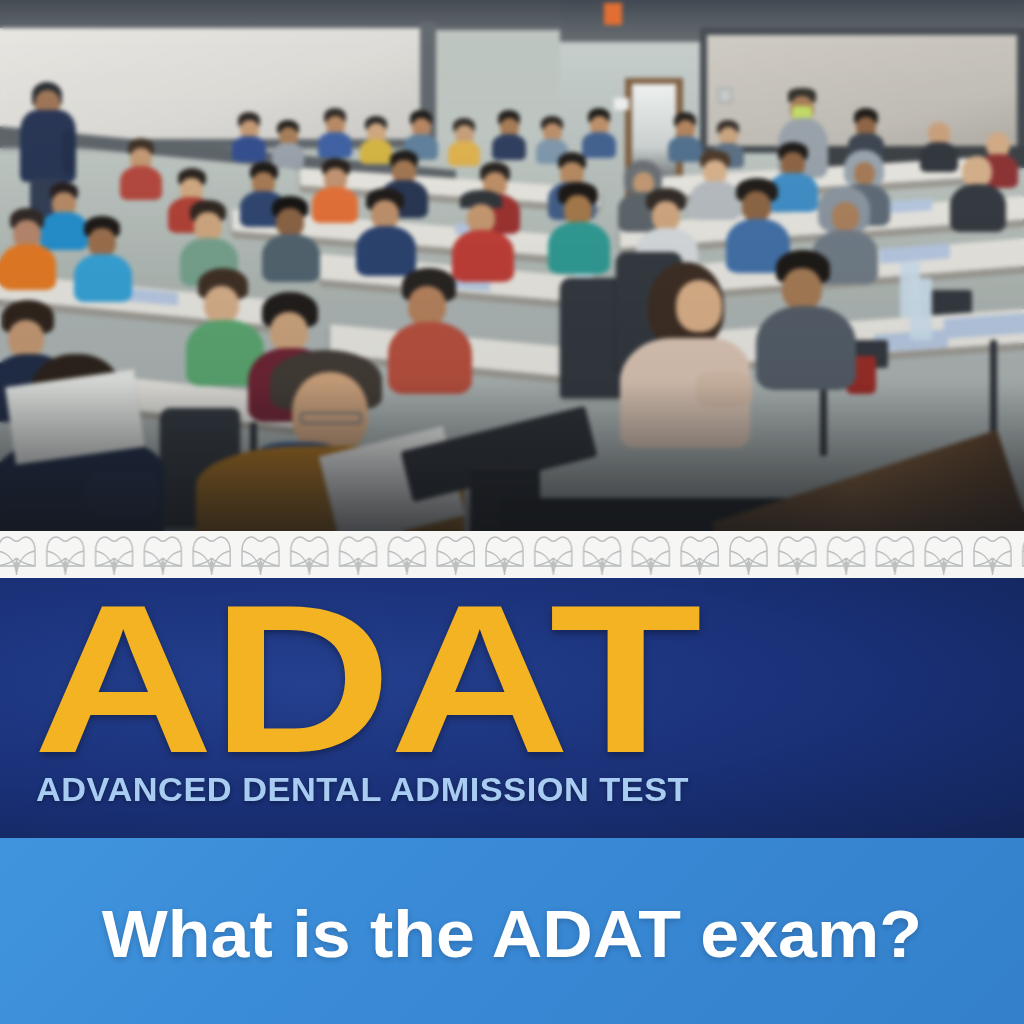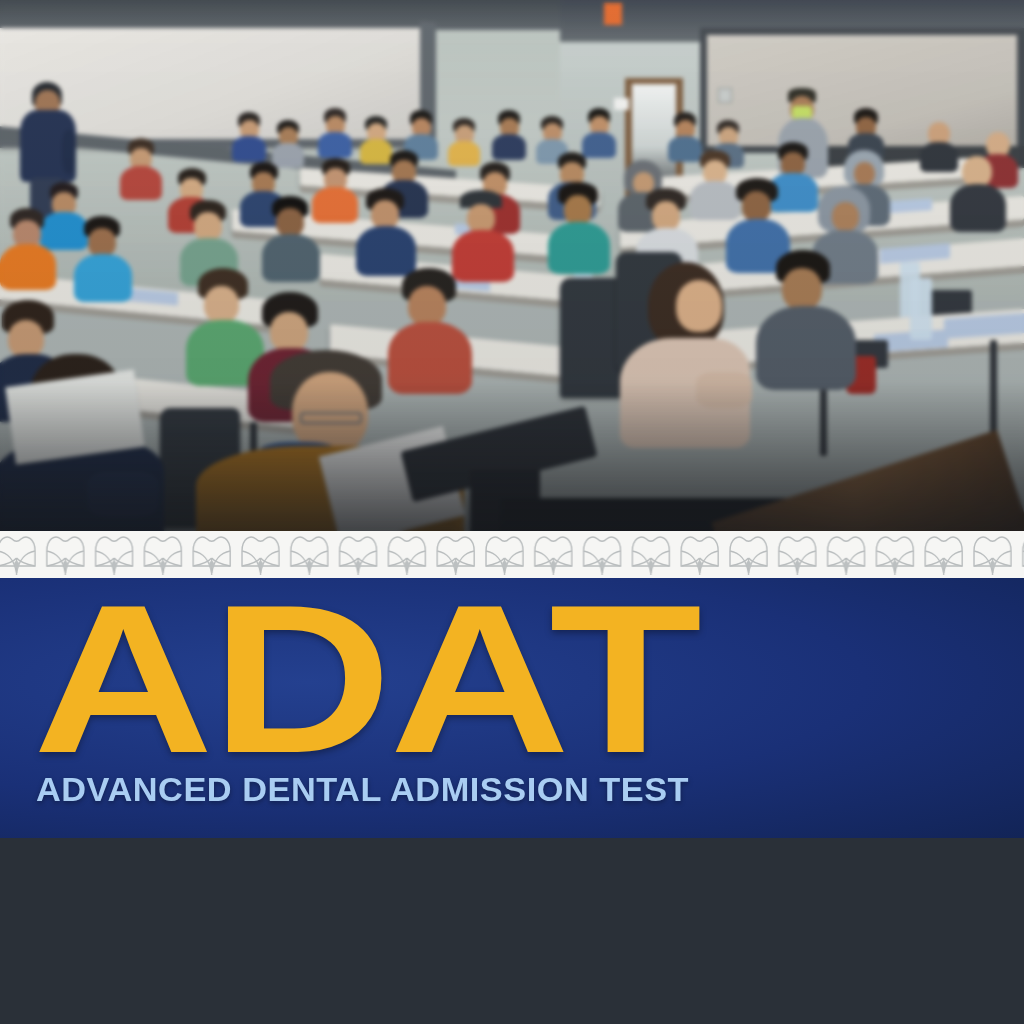--- a/index.html
+++ b/index.html
@@ -530,14 +530,17 @@
       <rect x="0" y="0" width="1024" height="47" fill="#f6f6f4"></rect>
       <rect x="0" y="0" width="1024" height="47" fill="url(#toothpat)"></rect>
     </svg>
   </div>
 
   <div class="navy-band">
     <div class="adat-title">ADAT</div>
     <div class="adat-sub">ADVANCED DENTAL ADMISSION TEST</div>
   </div>
 
+  <div class="blue-band">
+    <div class="question">What is the ADAT exam?</div>
+  </div>
 
 </div>
 
 </body></html>

